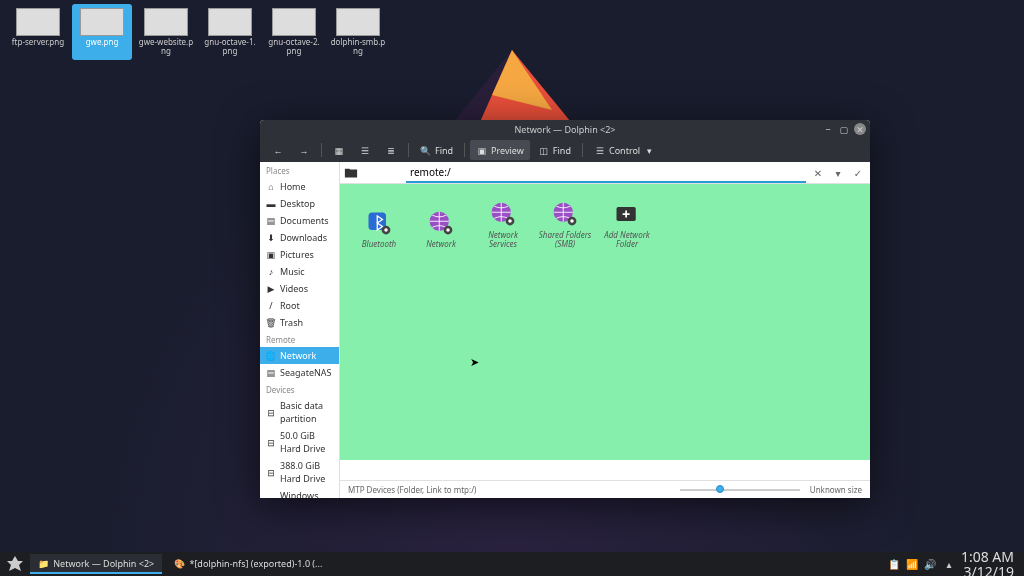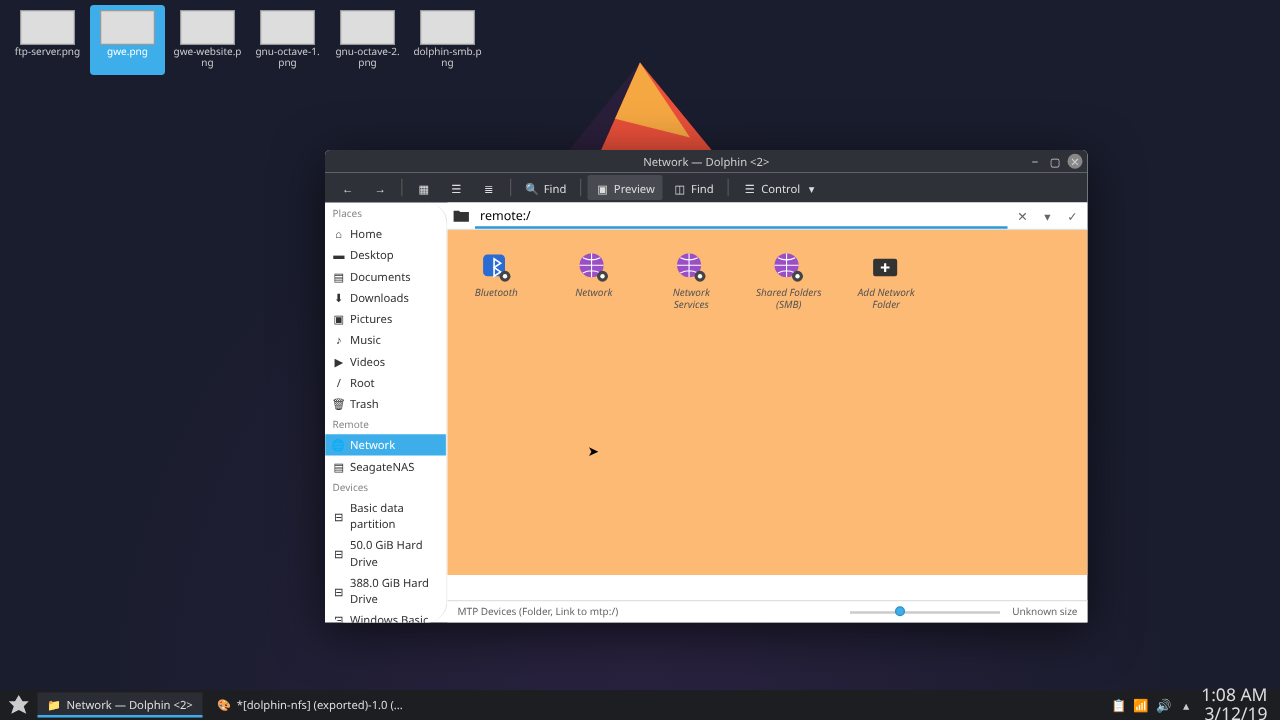--- a/index.html
+++ b/index.html
@@ -27,32 +27,32 @@
 .title-btn.close { background: #888; border-radius: 50%; }
 
 .toolbar { height: 24px; background: #2e3138; display: flex; align-items: center; padding: 0 6px; gap: 2px; }
 .tb-btn { height: 20px; padding: 0 6px; display: flex; align-items: center; gap: 3px; font-size: 9px; color: #ddd; cursor: pointer; border-radius: 2px; }
 .tb-btn.active { background: rgba(255,255,255,0.12); }
 .tb-icon { width: 12px; height: 12px; display: flex; align-items: center; justify-content: center; }
 .tb-sep { width: 1px; height: 14px; background: #555; margin: 0 3px; }
 
 .addr-row { height: 22px; background: #fff; border-bottom: 1px solid #e0e0e0; display: flex; align-items: center; padding: 0 4px; gap: 4px; }
 .addr-folder { width: 14px; height: 14px; }
-.addr-input { flex: 1; border: none; outline: none; font-size: 10px; padding: 2px 4px; border-bottom: 2px solid #2a9bd6; }
+.addr-input { flex: 1; border: none; outline: none; font-size: 10px; padding: 2px 4px; border-bottom: 2px solid #2a9bd6; margin-left: 44px; }
 .addr-btn { width: 16px; height: 16px; display: flex; align-items: center; justify-content: center; cursor: pointer; font-size: 10px; color: #666; }
 
 .body-row { flex: 1; display: flex; min-height: 0; }
 
-.sidebar { width: 98px; background: #fff; border-right: 1px solid #e0e0e0; overflow-y: auto; font-size: 9px; border-radius: 17px; }
+.sidebar { width: 80px; background: #fff; border-right: 1px solid #e0e0e0; overflow-y: auto; font-size: 9px; }
 .sb-header { color: #888; padding: 3px 6px 2px; font-size: 8px; }
 .sb-item { display: flex; align-items: center; gap: 4px; padding: 2px 6px; cursor: pointer; color: #333; }
 .sb-item.selected { background: #3daee9; color: #fff; }
 .sb-ico { width: 10px; height: 10px; flex-shrink: 0; display: flex; align-items: center; justify-content: center; }
 
-.content { flex: 1; background: #fdba74; padding: 12px 8px; display: flex; flex-wrap: wrap; align-content: flex-start; gap: 16px; position: relative; }
+.content { flex: 1; background: #86efac; padding: 12px 8px; display: flex; flex-wrap: wrap; align-content: flex-start; gap: 0; position: relative; align-items: flex-end; }
 .grid-item { width: 62px; display: flex; flex-direction: column; align-items: center; padding: 4px 2px; cursor: pointer; }
 .grid-icon { width: 28px; height: 28px; display: flex; align-items: center; justify-content: center; position: relative; }
 .grid-label { font-size: 8px; color: #555; font-style: italic; text-align: center; margin-top: 3px; line-height: 1.1; }
 .cursor-ptr { position: absolute; left: 470px; top: 354px; font-size: 11px; color: #000; pointer-events: none; }
 
 .statusbar { height: 18px; background: #fff; border-top: 1px solid #e0e0e0; display: flex; align-items: center; padding: 0 8px; font-size: 8px; color: #666; margin-top: 20px; }
 .zoom-slider { width: 120px; height: 2px; background: #ccc; margin-left: auto; margin-right: 10px; position: relative; }
 .zoom-handle { position: absolute; left: 30%; top: -4px; width: 8px; height: 8px; border-radius: 50%; background: #3daee9; border: 1px solid #2a8bc0; }
 .status-size { font-weight: normal; }
 

